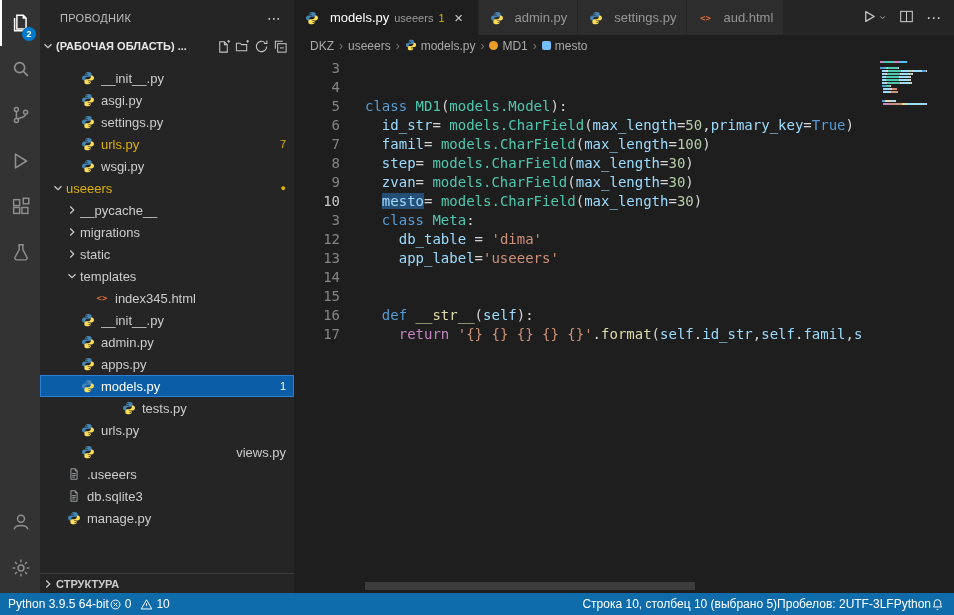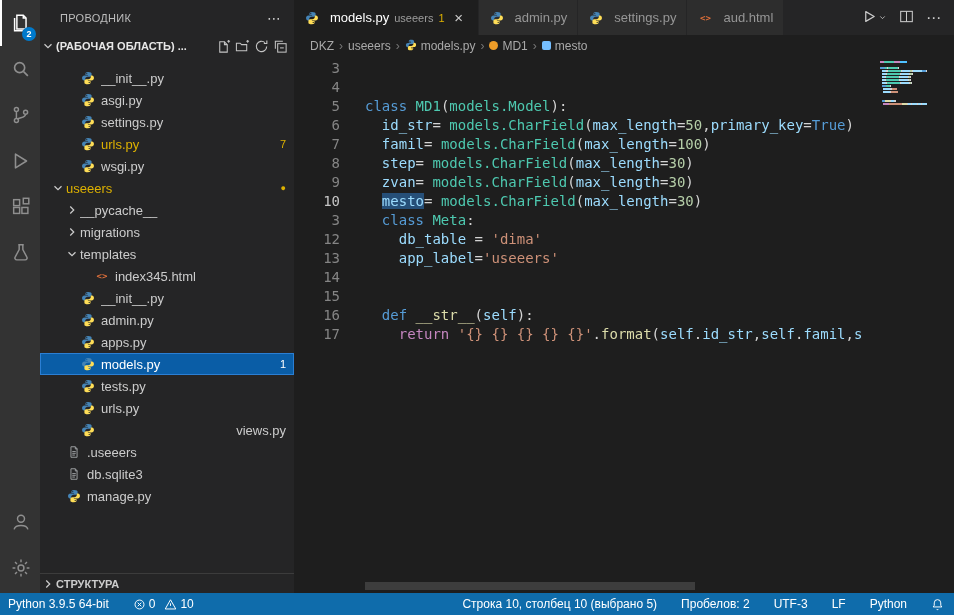--- a/index.html
+++ b/index.html
@@ -86,21 +86,21 @@
   .tk-sel{background:#264F78;color:#9CDCFE;}
 
   .minimap{position:absolute;top:4px;right:8px;width:66px;bottom:0;overflow:hidden;cursor:pointer;}
   .mm-row{display:flex;height:2px;margin-bottom:1px;overflow:hidden;}
   .mm-seg{height:2px;flex:none;}
 
   .hscroll{position:absolute;left:71px;bottom:3px;width:330px;height:8px;background:rgba(121,121,121,0.35);cursor:pointer;}
 
   
   .statusbar{height:22px;flex:none;background:#0f6cab;color:#ffffff;display:flex;align-items:center;justify-content:space-between;padding:0 10px 0 8px;font-size:12px;}
-  .sb-left,.sb-right{display:flex;align-items:center;gap:24px;height:100%;}
+  .sb-left,.sb-right{display:flex;align-items:center;gap:0;height:100%;}
   .sb-item{display:flex;align-items:center;gap:4px;cursor:pointer;white-space:nowrap;height:100%;}
   .sb-item svg{width:13px;height:13px;}
   .sb-icon{display:flex;}
   .prob-group{display:flex;align-items:center;gap:3px;}
 </style>
 </head>
 <body>
 
 <div class="app">
   <div class="main">
@@ -298,20 +298,28 @@
             <span class="twisty">
               <svg viewBox="0 0 16 16" fill="none" stroke="currentColor" stroke-width="1.4">
                 <path d="M6 4l4 4-4 4"></path>
               </svg>
             </span>
             <span class="flabel">migrations</span>
           </div>
           <div class="row" style="padding-left: 24px;">
             <span class="twisty">
               <svg viewBox="0 0 16 16" fill="none" stroke="currentColor" stroke-width="1.4">
+                <path d="M6 4l4 4-4 4"></path>
+              </svg>
+            </span>
+            <span class="flabel">static</span>
+          </div>
+          <div class="row" style="padding-left: 24px;">
+            <span class="twisty">
+              <svg viewBox="0 0 16 16" fill="none" stroke="currentColor" stroke-width="1.4">
                 <path d="M4 6l4 4 4-4"></path>
               </svg>
             </span>
             <span class="flabel">templates</span>
           </div>
           <div class="row" style="padding-left: 54px;">
             <span class="ficon">
               <span class="html-glyph">&lt;&gt;</span>
             </span>
             <span class="flabel">index345.html</span>
@@ -346,21 +354,21 @@
           <div class="row selected" style="padding-left: 40px;">
             <span class="ficon">
               <svg viewBox="0 0 16 16">
                 <path fill="#4584b6" d="M8 1C5.9 1 5.1 1.9 5.1 3v1.6h3v.6H3.9C2.3 5.2 1.2 6.3 1.2 8s.9 2.9 2.3 2.9h1.3V9.2c0-1.4 1.2-2.5 2.7-2.5h2.7c1.1 0 1.9-.9 1.9-2V3c0-1.1-1-2-4.1-2zM6.6 2.3a.7.7 0 1 1 0 1.4.7.7 0 0 1 0-1.4z"></path>
                 <path fill="#ffde57" d="M8 15c2.1 0 2.9-.9 2.9-2v-1.6h-3v-.6h4.2c1.6 0 2.7-1.1 2.7-2.8s-.9-2.9-2.3-2.9h-1.3v1.7c0 1.4-1.2 2.5-2.7 2.5H5.8c-1.1 0-1.9.9-1.9 2v2c0 1.1 1 1.7 4.1 1.7zm1.4-1.3a.7.7 0 1 1 0-1.4.7.7 0 0 1 0 1.4z"></path>
               </svg>
             </span>
             <span class="flabel">models.py</span>
             <span class="fbadge">1</span>
           </div>
-          <div class="row" style="padding-left: 40px;">
+          <div class="row" style="padding-left: 40px; margin-left: 41px;">
             <span class="ficon">
               <svg viewBox="0 0 16 16">
                 <path fill="#4584b6" d="M8 1C5.9 1 5.1 1.9 5.1 3v1.6h3v.6H3.9C2.3 5.2 1.2 6.3 1.2 8s.9 2.9 2.3 2.9h1.3V9.2c0-1.4 1.2-2.5 2.7-2.5h2.7c1.1 0 1.9-.9 1.9-2V3c0-1.1-1-2-4.1-2zM6.6 2.3a.7.7 0 1 1 0 1.4.7.7 0 0 1 0-1.4z"></path>
                 <path fill="#ffde57" d="M8 15c2.1 0 2.9-.9 2.9-2v-1.6h-3v-.6h4.2c1.6 0 2.7-1.1 2.7-2.8s-.9-2.9-2.3-2.9h-1.3v1.7c0 1.4-1.2 2.5-2.7 2.5H5.8c-1.1 0-1.9.9-1.9 2v2c0 1.1 1 1.7 4.1 1.7zm1.4-1.3a.7.7 0 1 1 0-1.4.7.7 0 0 1 0 1.4z"></path>
               </svg>
             </span>
             <span class="flabel">tests.py</span>
           </div>
           <div class="row" style="padding-left: 40px;">
             <span class="ficon">

